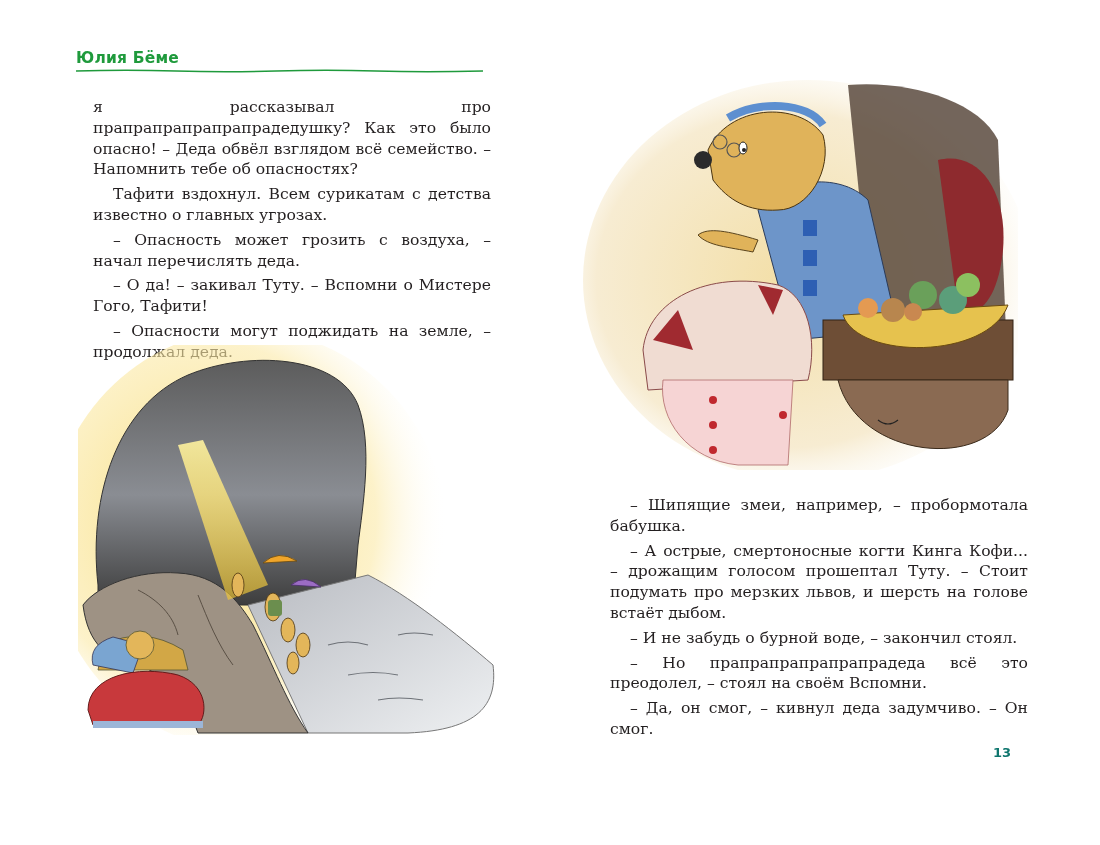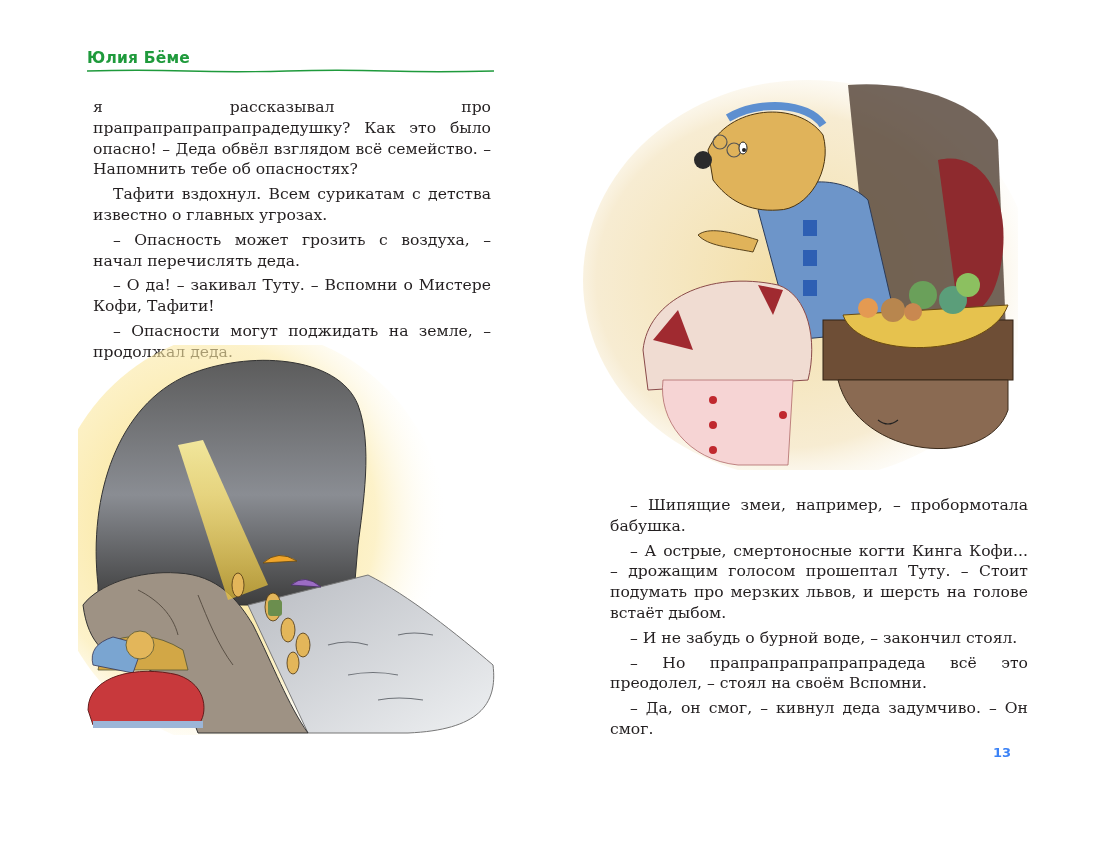--- a/index.html
+++ b/index.html
@@ -1,51 +1,51 @@
 <!DOCTYPE html>
 <html><head>
 <meta charset="utf-8">
 <style>
   html, body { margin:0; padding:0; background:#ffffff; }
   body { width:1100px; height:845px; position:relative; overflow:hidden;
          font-family:"DejaVu Serif", "Liberation Serif", serif; color:#231f20; }
 
-  .page-header { position:absolute; left:87px; top:48px; width:407px; }
+  .page-header { position:absolute; left:76px; top:48px; width:407px; }
   .author { font-family:"DejaVu Sans", "Liberation Sans", sans-serif; font-weight:bold;
             color:#1f9a3c; font-size:15.5px; letter-spacing:0.2px; line-height:20px; }
   .header-rule { position:absolute; left:0; top:21px; width:407px; height:4px; }
 
   .text-block { position:absolute; font-size:15.6px; line-height:20.8px; text-align:justify; }
   .text-block p { margin:4px; }
   .text-block p.indent { text-indent:20px; }
   .left-text { left:89px; top:93px; width:406px; }
   .right-text { left:606px; top:491px; width:426px; }
 
   .page-number { position:absolute; left:993px; top:745px; font-family:"DejaVu Sans", "Liberation Sans", sans-serif;
-                 font-weight:bold; color:#3b82f6; font-size:13px; }
+                 font-weight:bold; color:#0f766e; font-size:13px; }
 
   .illustration { position:absolute; }
   .cave-illus { left:78px; top:345px; width:425px; height:390px; }
   .grandpa-illus { left:578px; top:80px; width:440px; height:390px; }
 </style>
 </head>
 <body>
 
 <div class="page-header">
   <div class="author">Юлия Бёме</div>
   <svg class="header-rule" viewBox="0 0 407 4" preserveAspectRatio="none">
     <path d="M0 2 Q 50 0.5 100 2 T 200 2 T 300 2 T 407 2" stroke="#1f9a3c" stroke-width="1.3" fill="none"></path>
   </svg>
 </div>
 
 <div class="text-block left-text">
   <p>я рассказывал про прапрапрапрапрапрадедушку? Как это было опасно! – Деда обвёл взглядом всё семейство. – Напомнить тебе об опасностях?</p>
   <p class="indent">Тафити вздохнул. Всем сурикатам с детства известно о главных угрозах.</p>
   <p class="indent">– Опасность может грозить с воздуха, – начал перечислять деда.</p>
-  <p class="indent">– О да! – закивал Туту. – Вспомни о Мистере Кофи, Тафити!</p>
+  <p class="indent">– О да! – закивал Туту. – Вспомни о Мистере Гого, Тафити!</p>
   <p class="indent">– Опасности могут поджидать на земле, – продолжал деда.</p>
 </div>
 
 <svg class="illustration cave-illus" viewBox="0 0 425 390">
   <defs>
     <radialGradient id="glow" cx="40%" cy="45%" r="60%">
       <stop offset="0%" stop-color="#f7d96b" stop-opacity="0.9"></stop>
       <stop offset="70%" stop-color="#fbe9a6" stop-opacity="0.6"></stop>
       <stop offset="100%" stop-color="#ffffff" stop-opacity="0"></stop>
     </radialGradient>

